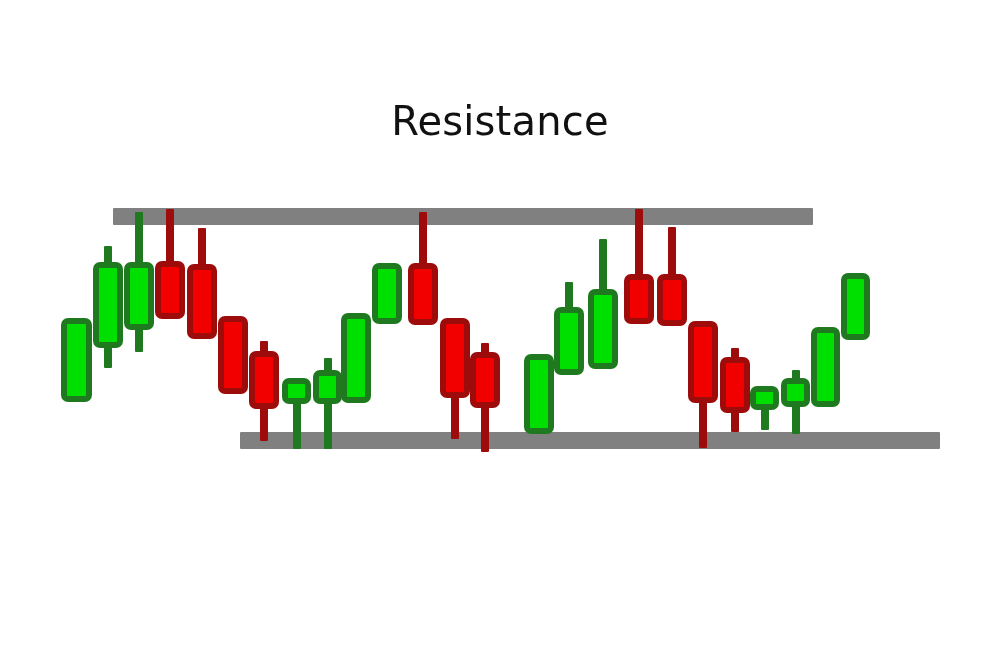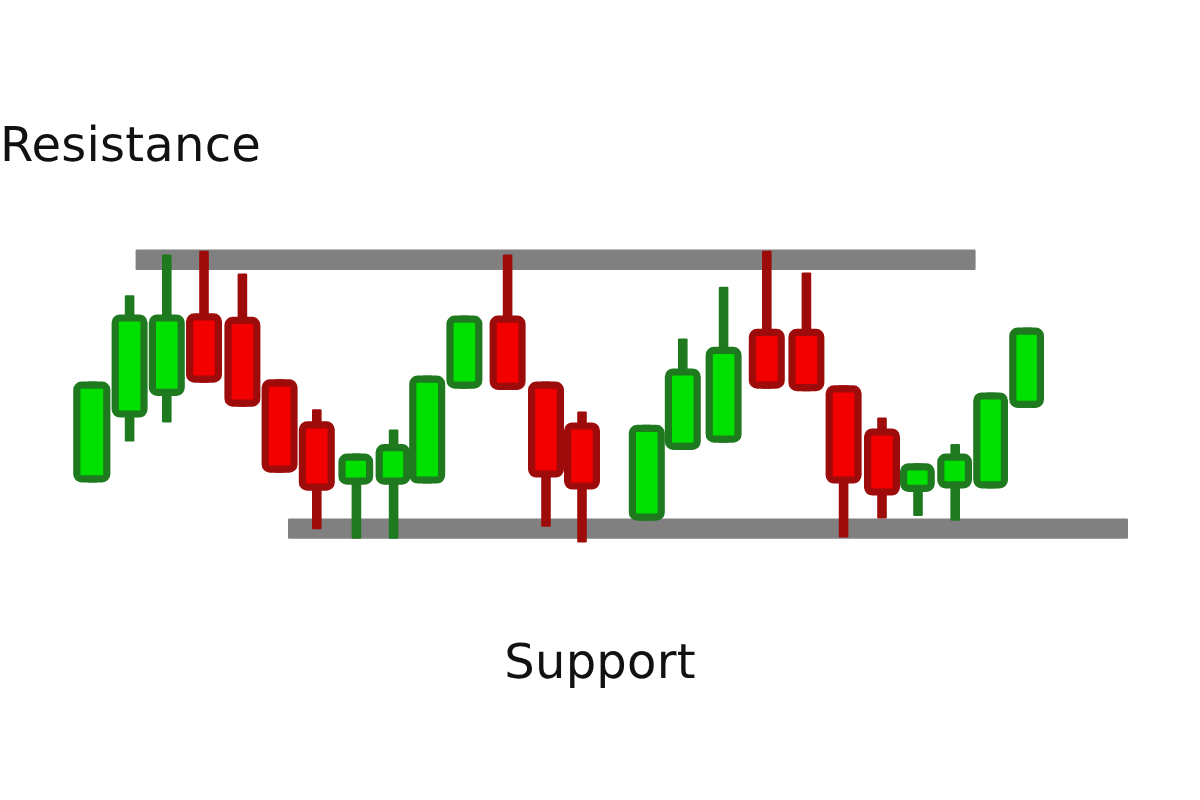--- a/index.html
+++ b/index.html
@@ -26,21 +26,21 @@
     font-size: 40px;
     font-weight: 400;
     line-height: 1;
     white-space: nowrap;
     letter-spacing: 0.2px;
   }
   #resistance-label {
     left: 0;
     right: 0;
     top: 101px;
-    text-align: left;
+    text-align: center;
   }
   #support-label {
     left: 0;
     right: 0;
     top: 532px;
     text-align: center;
   }
   #plot-area {
     position: absolute;
     left: 0;
@@ -183,15 +183,14 @@
       <div class="candle up" style="left: 811px; width: 29px; top: 327px; height: 80px;">
         <div class="wick" style="top: 0px; height: 80px;"></div>
         <div class="body" style="top: 0px; height: 80px;"></div>
       </div>
       <div class="candle up" style="left: 841px; width: 29px; top: 273px; height: 67px;">
         <div class="wick" style="top: 0px; height: 67px;"></div>
         <div class="body" style="top: 0px; height: 67px;"></div>
       </div>
     </div>
 
-  <div class="label-text" id="support-label">Support</div>
 
 </div>
 
 </body></html>

